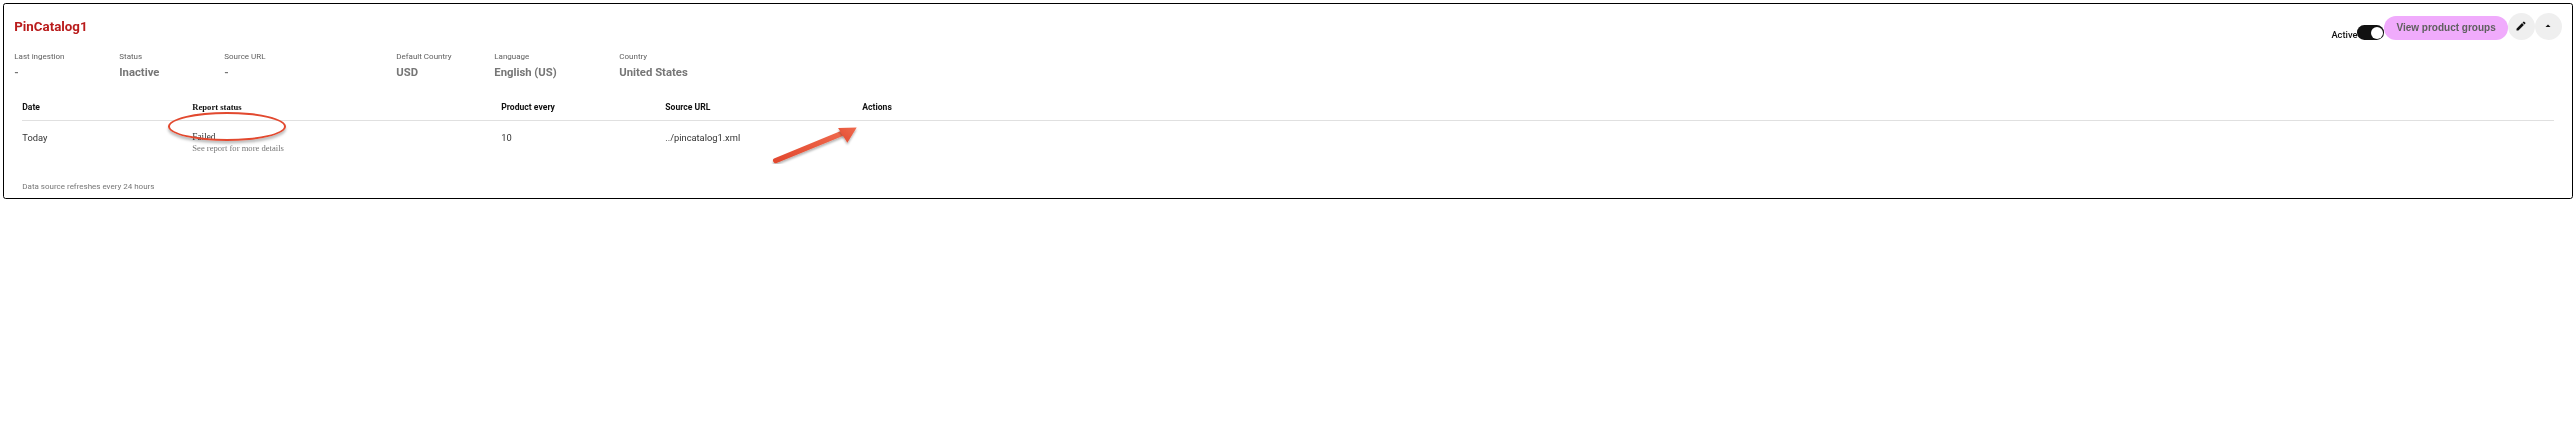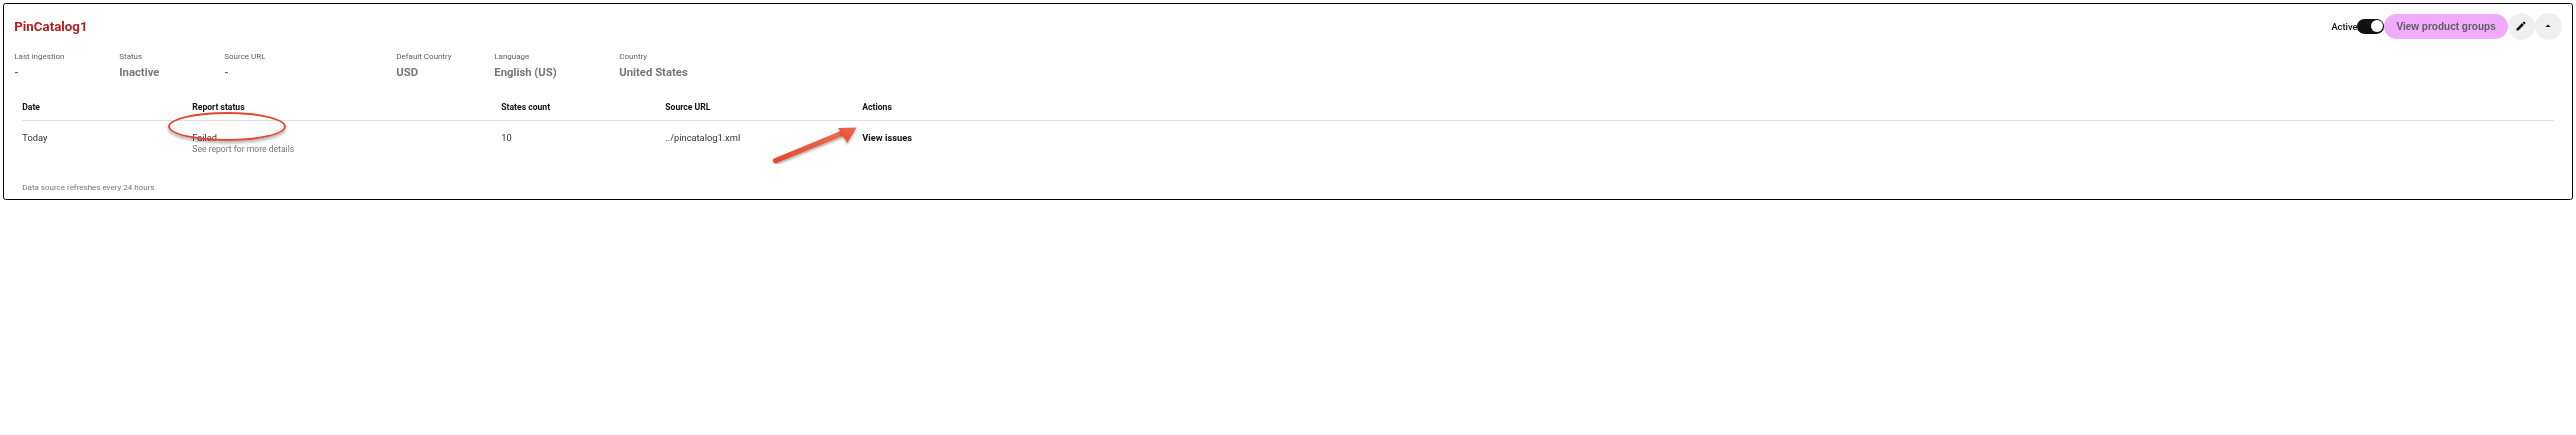--- a/index.html
+++ b/index.html
@@ -24,21 +24,21 @@
       justify-content: space-between;
       margin-bottom: 12px;
     }
     .title {
       font-size: 13.3px;
       font-weight: 700;
       color: #b91c1c;
     }
     .header-actions {
       display: flex;
-      align-items: center;
+      align-items: flex-end;
     }
     .active-label {
       font-size: 9.3px;
       font-weight: 500;
       color: #111;
     }
     .toggle {
       width: 27px;
       height: 14.6px;
       background: #111;
@@ -113,21 +113,21 @@
       display: flex;
       padding: 6.7px 0 8px 0;
       border-bottom: 0.7px solid #e0e0e0;
     }
     .th {
       font-size: 8.6px;
       font-weight: 700;
       color: #111;
     }
     .col-date { width: 170px; }
-    .col-status { width: 309px; }
+    .col-status { width: 309px; font-family: Liberation Serif, serif; }
     .col-count { width: 164px; }
     .col-url { width: 197px; }
     .col-actions { flex: 1; }
     .table-row {
       display: flex;
       padding: 10.6px 0;
       align-items: flex-start;
     }
     .td {
       font-size: 9.3px;
@@ -224,35 +224,32 @@
     <div class="summary-item c6">
       <span class="summary-label">Country</span>
       <span class="summary-value">United States</span>
     </div>
   </div>
 
   <div class="table-area">
     <div class="table-header">
       <div class="th col-date">Date</div>
       <div class="th col-status">Report status</div>
-      <div class="th col-count">States count</div>
+      <div class="th col-count">Product every</div>
       <div class="th col-url">Source URL</div>
       <div class="th col-actions">Actions</div>
     </div>
     <div class="table-row">
       <div class="td col-date">Today</div>
       <div class="td col-status status-cell">
         <div class="status-main">Failed</div>
         <div class="status-sub">See report for more details</div>
       </div>
       <div class="td col-count">10</div>
       <div class="td col-url">../pincatalog1.xml</div>
-      <div class="td col-actions">
-        <span class="action-link">View issues</span>
-      </div>
     </div>
     <div class="footer-note">Data source refreshes every 24 hours</div>
   </div>
 
   <div class="annot-ellipse" style="left:164px; top:108px; width:118px; height:29px;"></div>
   <svg class="annot-arrow" style="left:765px; top:120px; width:93px; height:40px;" viewBox="0 0 140 60">
     <defs>
       <linearGradient id="ag" x1="0" y1="1" x2="1" y2="0">
         <stop offset="0" stop-color="#e2492f"></stop>
         <stop offset="1" stop-color="#ef6a4e"></stop>

